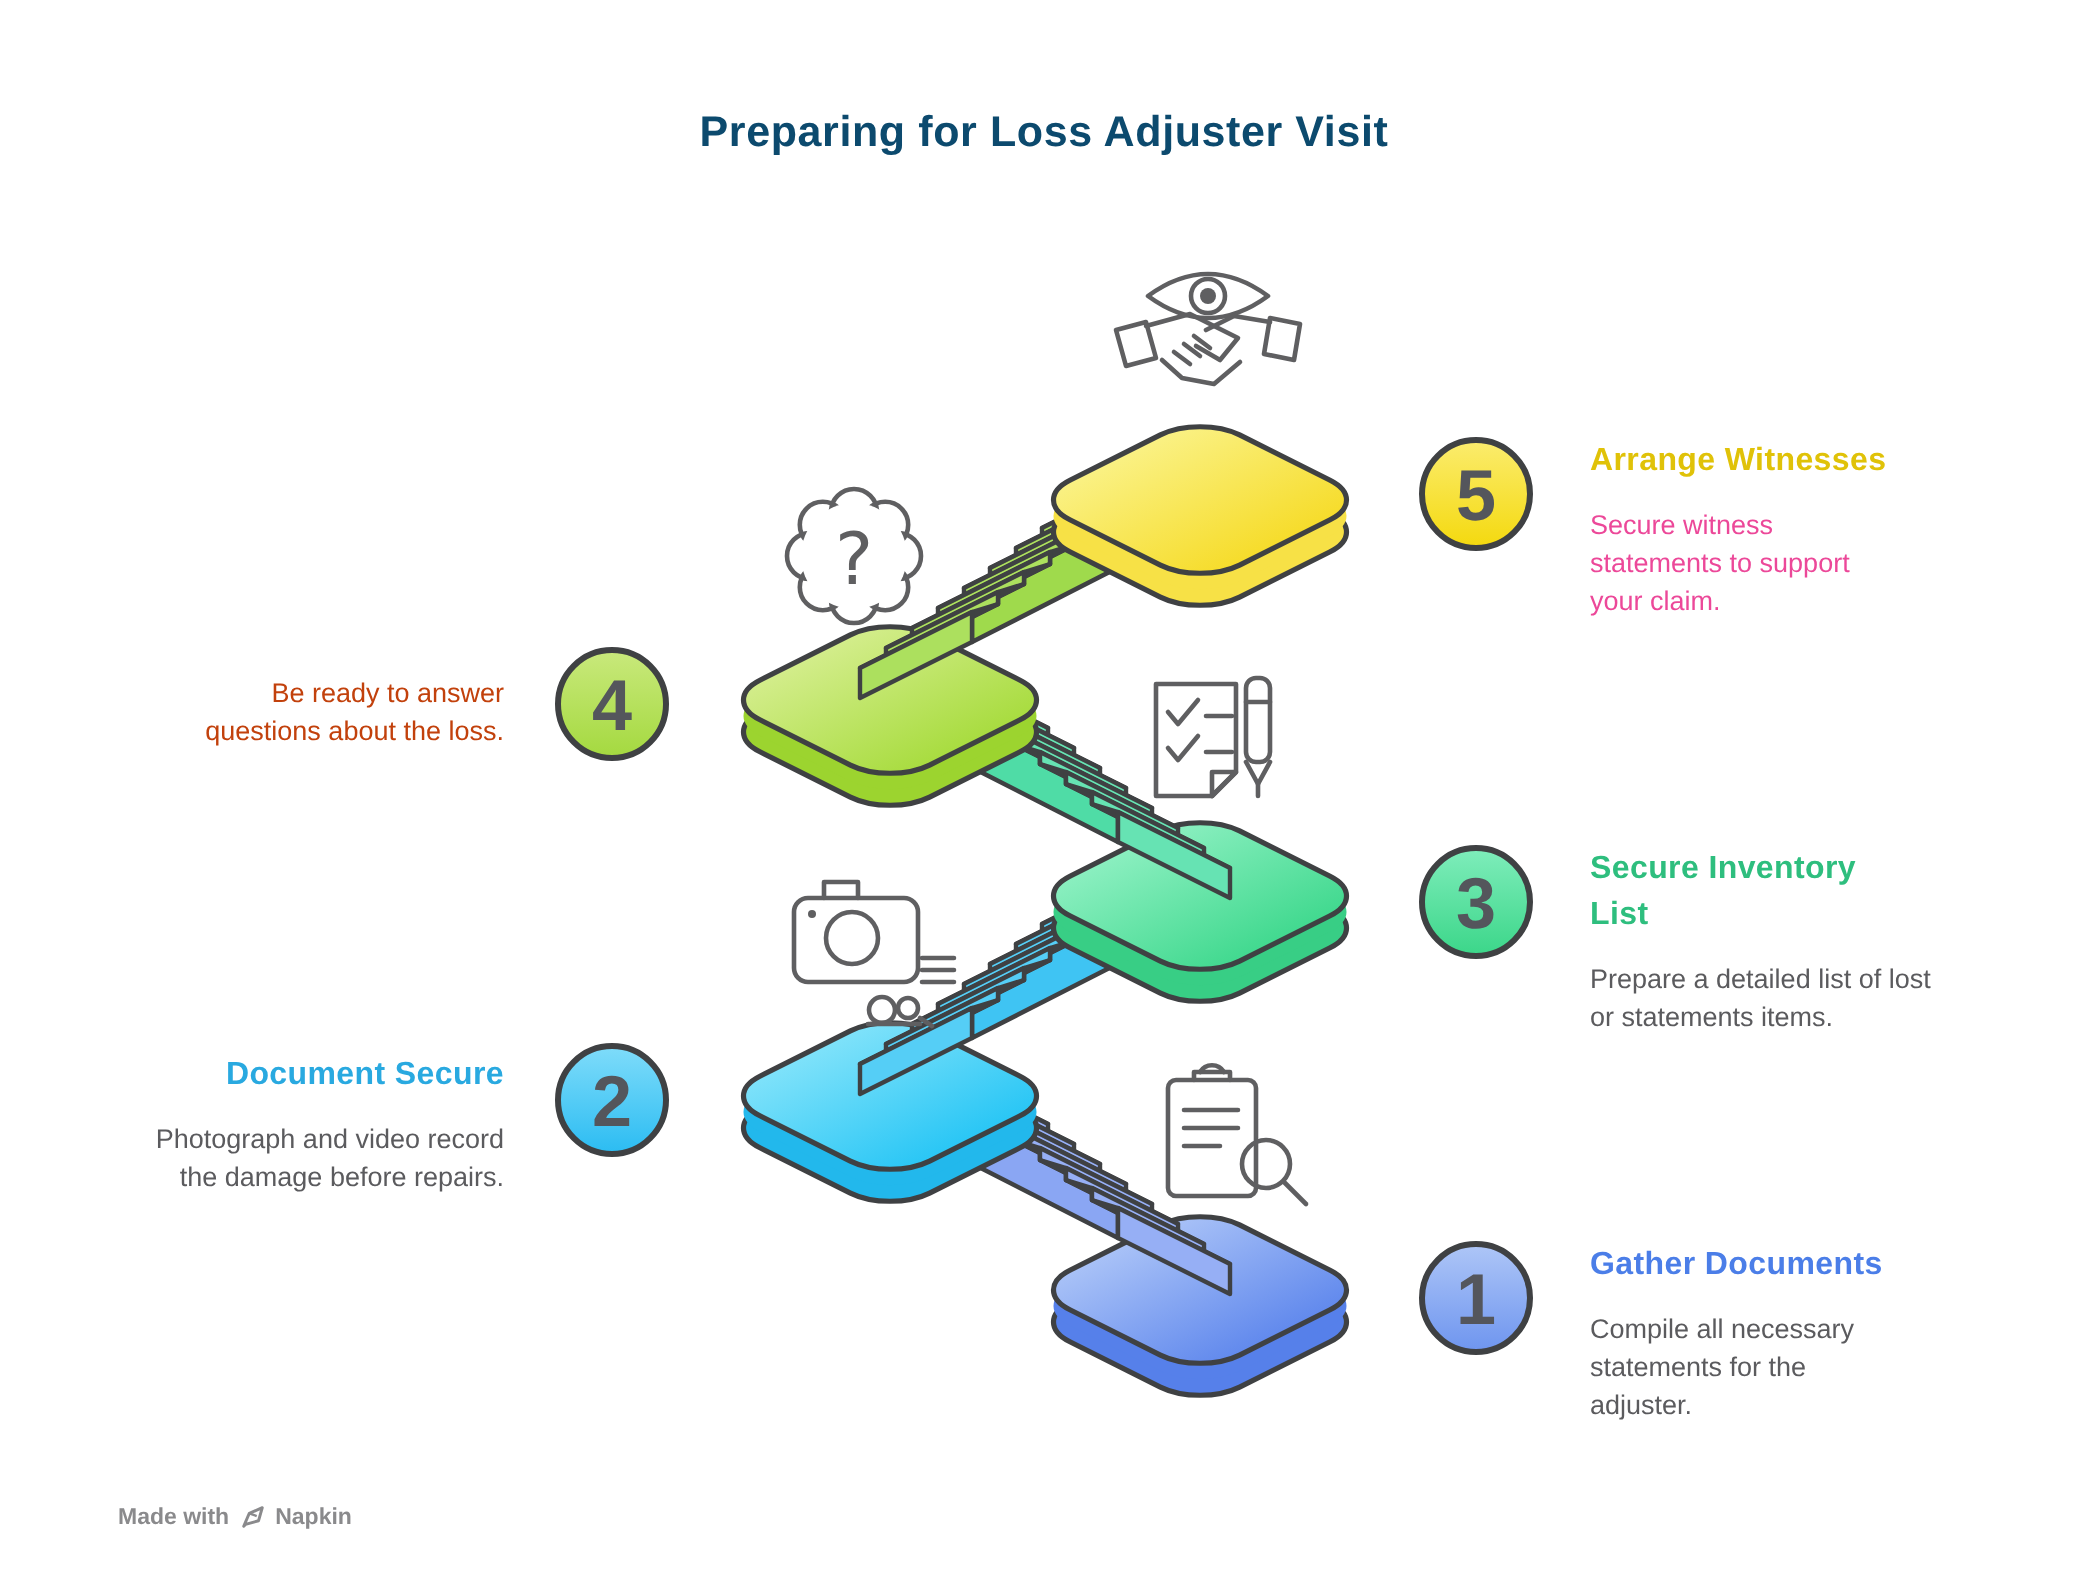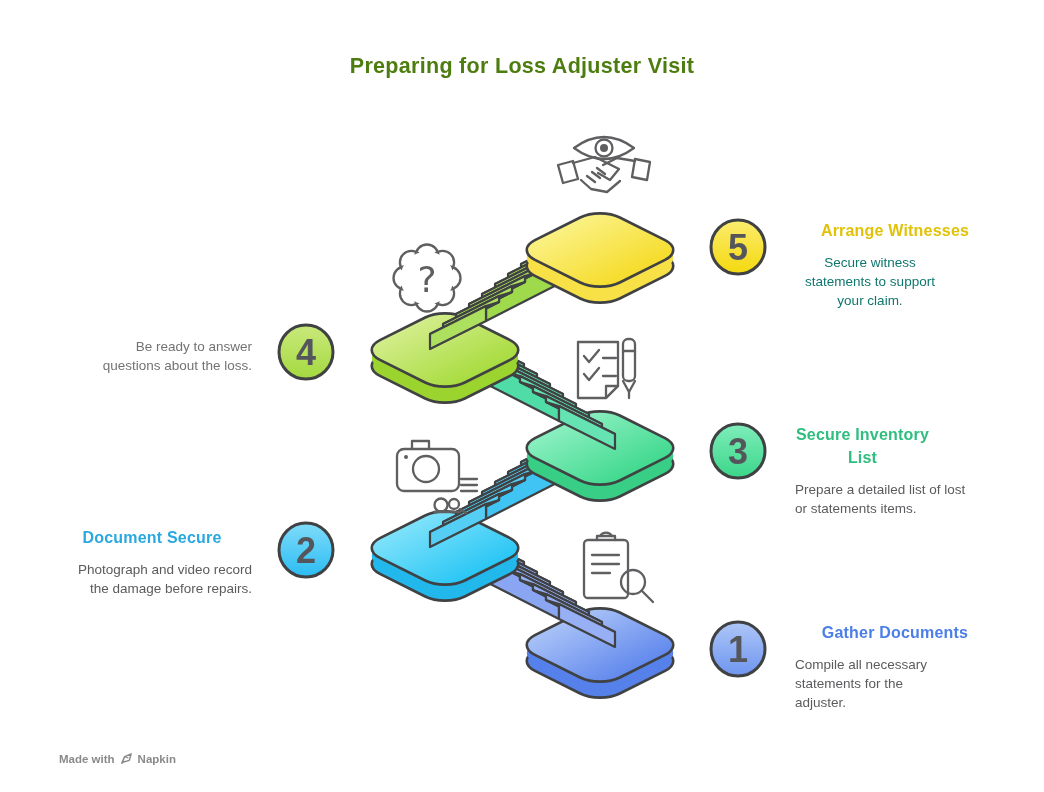--- a/index.html
+++ b/index.html
@@ -2,41 +2,41 @@
 <html><head>
 <meta charset="utf-8">
 <style>
   html,body{margin:0;padding:0;background:#fff;}
   .canvas{position:relative;width:1044px;height:792px;background:#fff;overflow:hidden;
           font-family:"Liberation Sans",sans-serif;}
   #diagram{position:absolute;left:0;top:0;}
   .main-title{position:absolute;top:54px;left:0;width:100%;text-align:center;
               font-size:21.5px;font-weight:700;letter-spacing:.3px;margin:0;}
   .block{position:absolute;}
-  .step-title{margin:0;font-size:16px;font-weight:700;line-height:23px;letter-spacing:.2px;text-align:center;}
+  .step-title{margin:0;font-size:16px;font-weight:700;line-height:23px;letter-spacing:.2px;}
   .step-desc{margin:11px 0 0;font-size:13.5px;line-height:19px;font-weight:500;}
   .left-side{text-align:right;}
   .left-side .step-title,.left-side .step-desc{margin-left:auto;}
   .attr{position:absolute;left:27px;top:752px;display:flex;align-items:center;gap:5px;
         font-size:11.5px;font-weight:600;padding-left:32px;}
   .pl{stroke:#3F4143;stroke-width:2.6;}
   .nostroke{stroke:none;}
   .circ{stroke:#3F4143;stroke-width:3;}
   .num{font-family:"Liberation Sans",sans-serif;font-size:36px;font-weight:700;text-anchor:middle;}
   .ic{fill:none;stroke:#5F5F61;stroke-width:2.3;stroke-linecap:round;stroke-linejoin:round;}
   .icfill{fill:#5F5F61;stroke:none;}
   .icwhite{fill:#ffffff;stroke:none;}
   .qmark{font-family:"DejaVu Sans",sans-serif;font-size:36px;text-anchor:middle;fill:#5F5F61;}
 </style>
 </head>
 <body>
 
 <div class="canvas">
 
-  <h1 class="main-title" style="color: #4d7c0f;">Preparing for Loss Adjuster Visit</h1>
+  <h1 class="main-title" style="color: #0c4a6e;">Preparing for Loss Adjuster Visit</h1>
 
   <svg id="diagram" width="1044" height="792" viewBox="0 0 1044 792" xmlns="http://www.w3.org/2000/svg">
     <defs>
       <linearGradient id="pg1" x1="0" y1="0" x2="1" y2="0">
         <stop offset="0" stop-color="#A9C2F7"></stop>
         <stop offset="1" stop-color="#6189ED"></stop>
       </linearGradient>
       <linearGradient id="pg2" x1="0" y1="0" x2="1" y2="0">
         <stop offset="0" stop-color="#7FE2FA"></stop>
         <stop offset="1" stop-color="#29C6F5"></stop>
@@ -255,25 +255,25 @@
       <path class="ic" d="M597,540 v-4 h18 v4"></path>
       <path class="ic" d="M600,536 a7,7 0 0 1 12,0"></path>
       <path class="ic" d="M592,555 h27 M592,564 h27 M592,573 h18"></path>
       <circle class="ic icwhitefill" cx="633" cy="582" r="12" fill="#ffffff" stroke="#5F5F61"></circle>
       <path class="ic" d="M642,591 l11,11"></path>
     </g>
   </svg>
 
   <div class="block" style="left:795px;top:219px;width:200px">
     <h2 class="step-title" style="width: 200px; color: rgb(224, 194, 8);">Arrange Witnesses</h2>
-    <p class="step-desc" style="width: 150px; color: #0f766e; text-align: center;">Secure witness statements to support your claim.</p>
+    <p class="step-desc" style="width: 150px; color: #ec4899;">Secure witness statements to support your claim.</p>
   </div>
 
   <div class="block left-side" style="right:792px;top:326px;width:200px">
-    <p class="step-desc" style="width: 175px; color: #737373;">Be ready to answer questions about the loss.</p>
+    <p class="step-desc" style="width: 175px; color: #c2410c;">Be ready to answer questions about the loss.</p>
   </div>
 
   <div class="block" style="left:795px;top:423px;width:200px">
     <h2 class="step-title" style="width: 135px; color: rgb(46, 190, 126);">Secure Inventory List</h2>
     <p class="step-desc" style="width: 172px; color: rgb(91, 91, 94);">Prepare a detailed list of lost or statements items.</p>
   </div>
 
   <div class="block left-side" style="right:792px;top:526px;width:200px">
     <h2 class="step-title" style="width: 200px; color: rgb(41, 169, 224);">Document Secure</h2>
     <p class="step-desc" style="width: 175px; color: rgb(91, 91, 94);">Photograph and video record the damage before repairs.</p>

